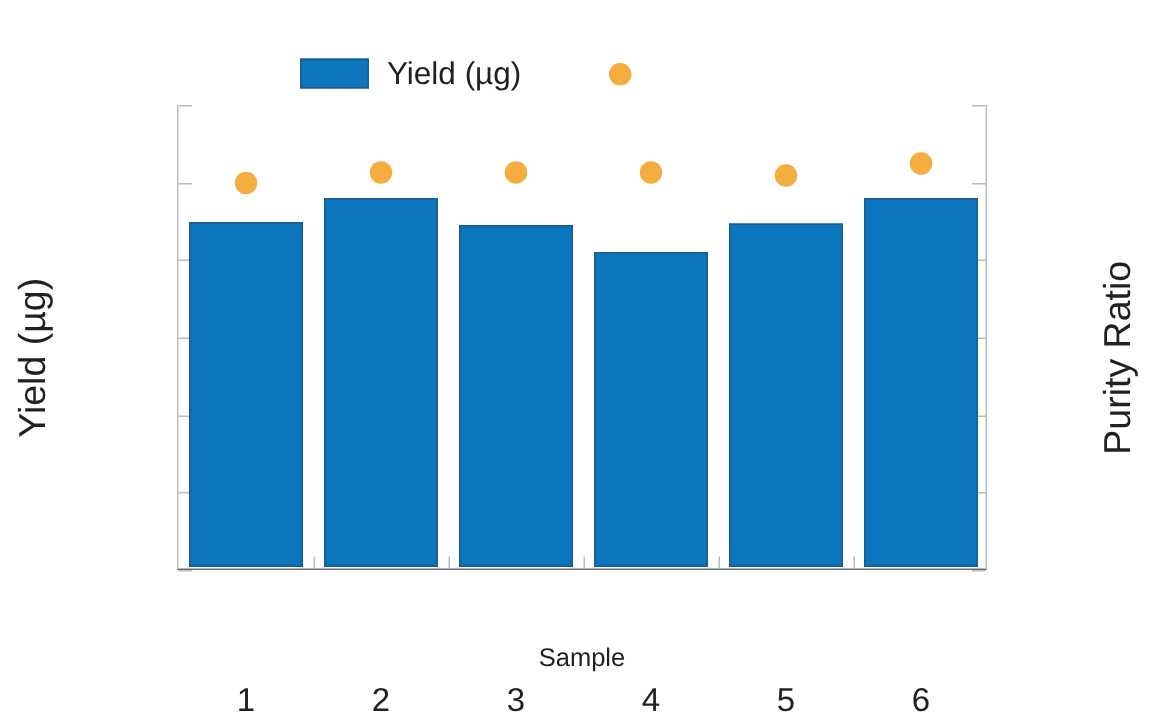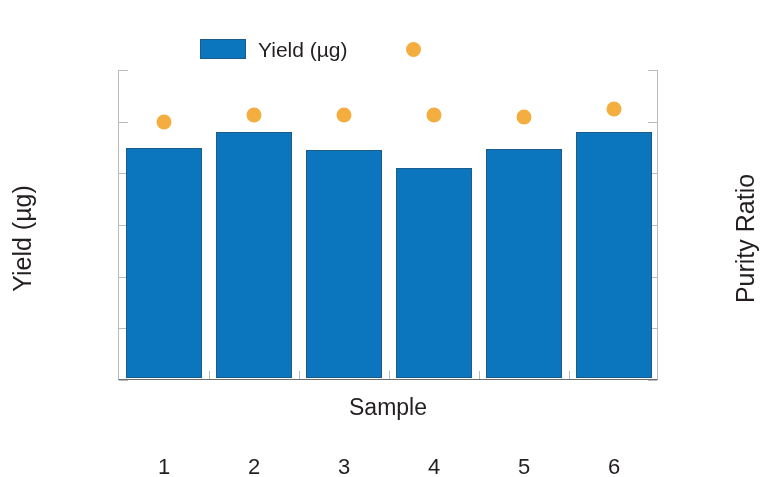--- a/index.html
+++ b/index.html
@@ -128,24 +128,24 @@
   }
   #ytitle-right span {
     transform: rotate(-90deg);
     white-space: nowrap;
     font-size: 25px;
     color: #231f20;
   }
   #xtitle {
     position: absolute;
     left: 118px;
-    top: 394px;
+    top: 429px;
     width: 540px;
     text-align: center;
-    font-size: 23px;
+    font-size: 17px;
     color: #231f20;
   }
 
   
   .bar {
     position: absolute;
     bottom: 1.5px;
     background: #0b75bd;
     border: 1.2px solid #1b5c8a;
     box-sizing: border-box;

